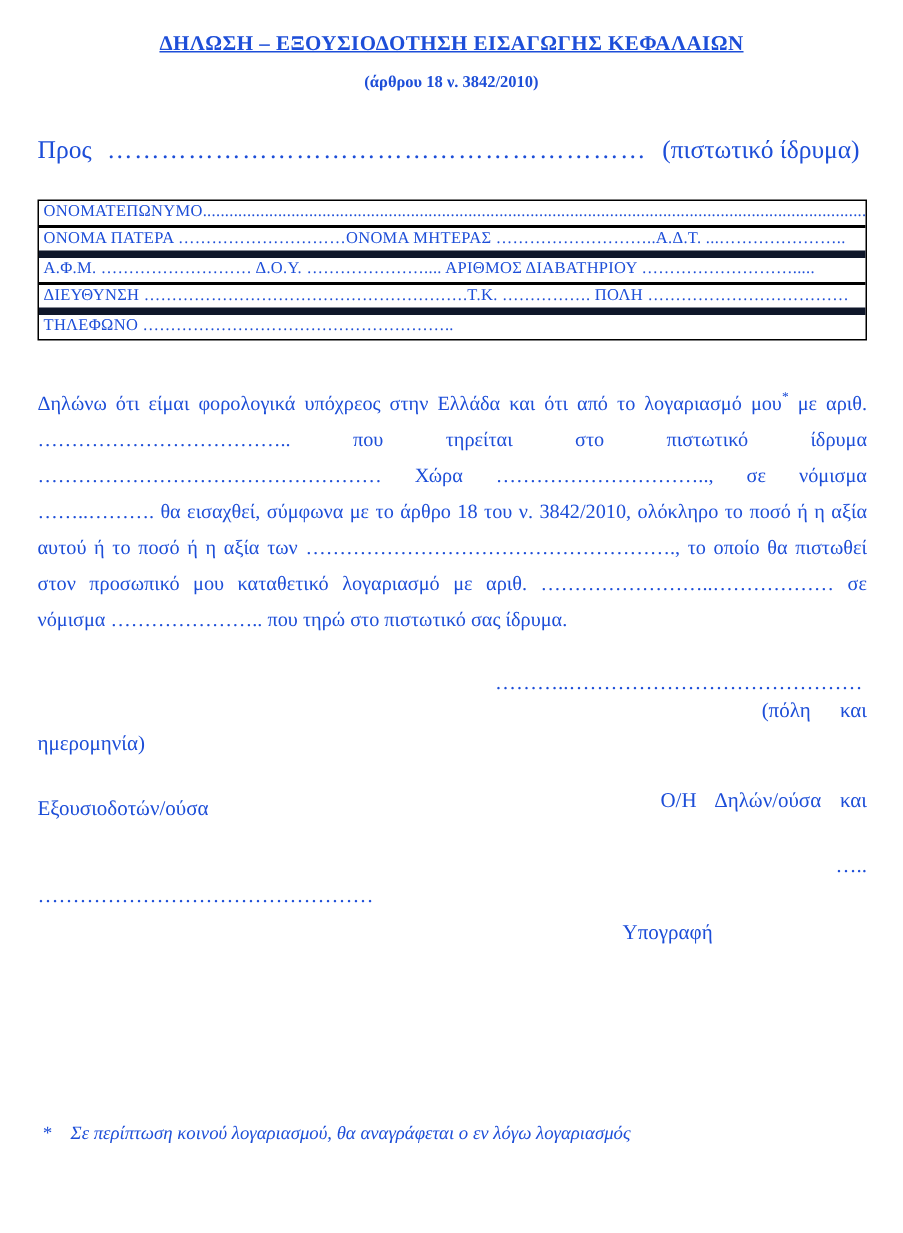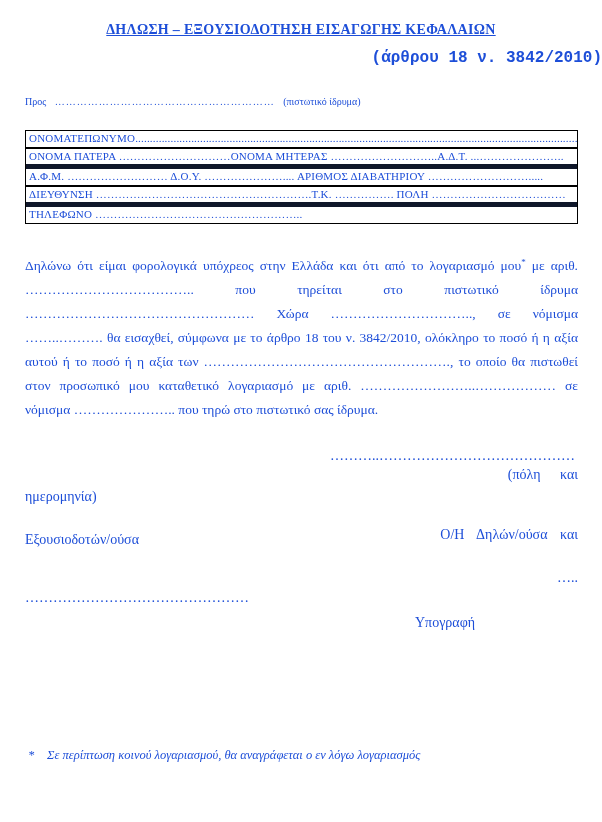--- a/index.html
+++ b/index.html
@@ -6,23 +6,23 @@
   .page {
     position:relative;
     width:602px; height:822px;
     background:#ffffff;
     color:#1d4ed8;
     font-family:"Liberation Serif","DejaVu Serif",serif;
     overflow:hidden;
   }
   .title { margin:0; padding-top:22px; text-align:center; font-size:14px; font-weight:bold; }
   .title span { text-decoration:underline; letter-spacing:.3px; }
-  .subtitle { margin-top:11px; text-align:right; font-size:16px; font-weight:bold;font-family:Liberation Mono, monospace; }
+  .subtitle { margin-top:11px; text-align:center; font-size:11px; font-weight:bold; }
 
-  .to-line { margin:29px 24px 0 25px; font-size:10px; white-space:nowrap; overflow:hidden; }
+  .to-line { margin:29px 24px 0 25px; font-size:17px; white-space:nowrap; overflow:hidden; }
   .to-line .to-dots { margin:0 6px; letter-spacing:1px; }
 
   .info-table { margin:23px 24px 0 25px; border:1.5px solid #000; }
   .t-row { font-size:11px; line-height:15.5px; padding:0 3px; white-space:nowrap; overflow:hidden; letter-spacing:.2px; }
   .sep-thick { border-bottom:2.5px solid #000; }
   .sep-thin  { border-bottom:5px solid #0f172a; }
   .t-label { }
   .t-dots { }
 
   .para { margin:30px 24px 0 25px; font-size:13.5px; line-height:24px; text-align:justify; }

